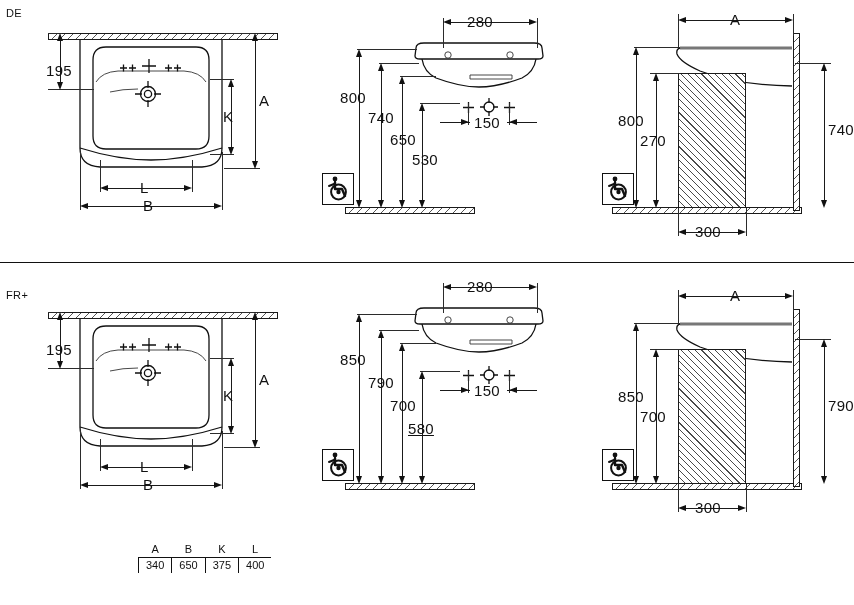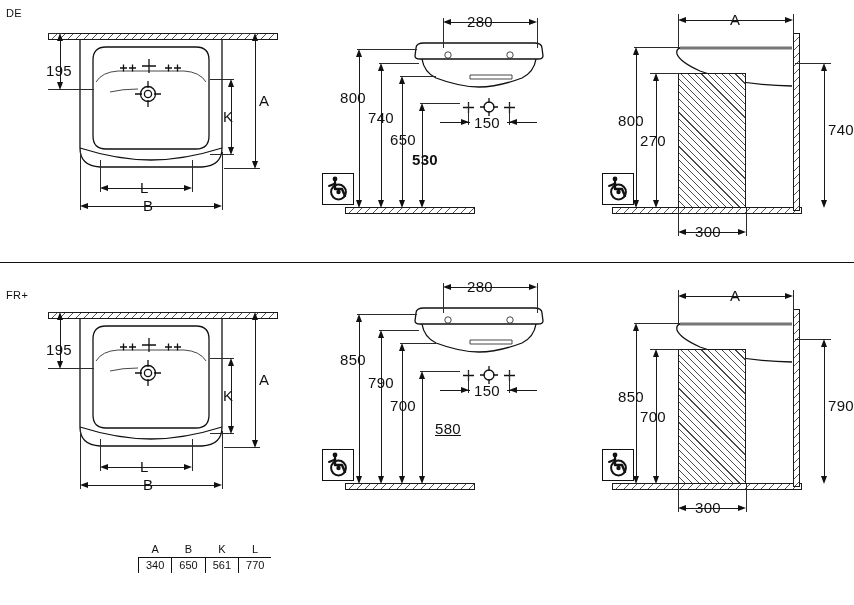--- a/index.html
+++ b/index.html
@@ -260,21 +260,21 @@
     <div class="ext h" style="left:400px;top:76px;width:36px;"></div>
     <div class="ln vln" style="left:402px;top:79px;height:125px;"></div>
     <div class="arw arw-u" style="left:399px;top:76px;"></div>
     <div class="arw arw-d" style="left:399px;top:200px;"></div>
     <div class="txt" style="left:390px;top:132px;">650</div>
 
     <div class="ext h" style="left:420px;top:103px;width:40px;"></div>
     <div class="ln vln" style="left:422px;top:106px;height:98px;"></div>
     <div class="arw arw-u" style="left:419px;top:103px;"></div>
     <div class="arw arw-d" style="left:419px;top:200px;"></div>
-    <div class="txt" style="left:412px;top:152px;font-weight:bold;">530</div>
+    <div class="txt" style="left:412px;top:152px;">530</div>
 
     <div class="wc-box" style="left:322px;top:173px;">
       <svg width="30" height="30" viewBox="0 0 30 30">
         <circle cx="15.5" cy="18" r="7.4" fill="none" stroke="#111" stroke-width="2"></circle>
         <circle cx="15.5" cy="18" r="2.2" fill="#111"></circle>
         <circle cx="12" cy="5" r="2.4" fill="#111"></circle>
         <path d="M12,8 L12,15 L19,15 L22,22" fill="none" stroke="#111" stroke-width="2.4" stroke-linecap="round" stroke-linejoin="round"></path>
         <path d="M6,12 L11,10" fill="none" stroke="#111" stroke-width="2" stroke-linecap="round"></path>
       </svg>
     </div>
@@ -478,21 +478,21 @@
     <div class="ext h" style="left:400px;top:343px;width:36px;"></div>
     <div class="ln vln" style="left:402px;top:346px;height:134px;"></div>
     <div class="arw arw-u" style="left:399px;top:343px;"></div>
     <div class="arw arw-d" style="left:399px;top:476px;"></div>
     <div class="txt" style="left:390px;top:398px;">700</div>
 
     <div class="ext h" style="left:420px;top:371px;width:40px;"></div>
     <div class="ln vln" style="left:422px;top:374px;height:106px;"></div>
     <div class="arw arw-u" style="left:419px;top:371px;"></div>
     <div class="arw arw-d" style="left:419px;top:476px;"></div>
-    <div class="txt" style="left:435px;top:421px;text-decoration:underline;">580</div>
+    <div class="txt" style="left:408px;top:421px;text-decoration:underline;">580</div>
 
     <div class="wc-box" style="left:322px;top:449px;">
       <svg width="30" height="30" viewBox="0 0 30 30">
         <circle cx="15.5" cy="18" r="7.4" fill="none" stroke="#111" stroke-width="2"></circle>
         <circle cx="15.5" cy="18" r="2.2" fill="#111"></circle>
         <circle cx="12" cy="5" r="2.4" fill="#111"></circle>
         <path d="M12,8 L12,15 L19,15 L22,22" fill="none" stroke="#111" stroke-width="2.4" stroke-linecap="round" stroke-linejoin="round"></path>
         <path d="M6,12 L11,10" fill="none" stroke="#111" stroke-width="2" stroke-linecap="round"></path>
       </svg>
     </div>
@@ -560,19 +560,19 @@
         <th>A</th>
         <th>B</th>
         <th>K</th>
         <th>L</th>
       </tr>
     </thead>
     <tbody>
       <tr>
         <td>340</td>
         <td>650</td>
-        <td>561</td>
-        <td>770</td>
+        <td>375</td>
+        <td>400</td>
       </tr>
     </tbody>
   </table>
 
 </div>
 
 </body></html>

